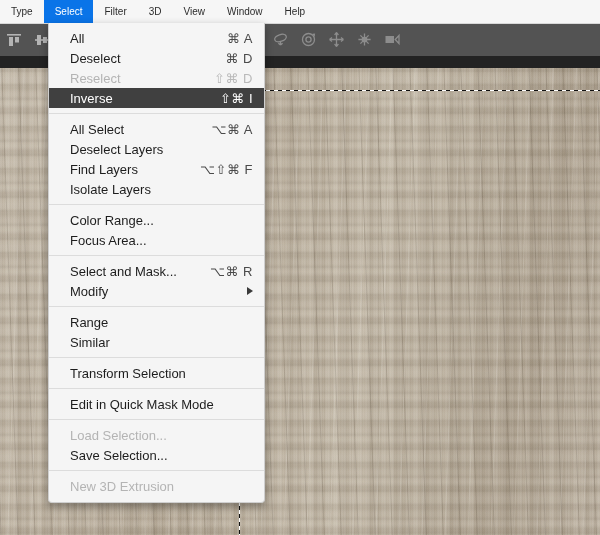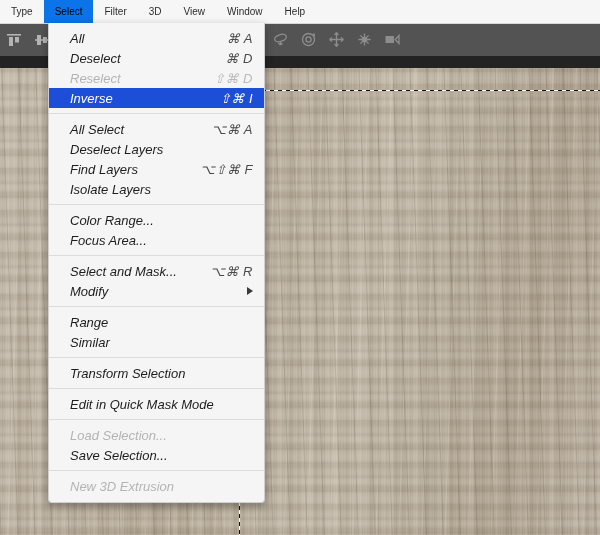--- a/index.html
+++ b/index.html
@@ -37,21 +37,21 @@
     display: flex;
     align-items: center;
     padding: 0 11px;
     font-size: 10px;
     color: #2c2c2c;
     white-space: nowrap;
     line-height: 1;
   }
   .menubar-item.active {
     background: #0a74e8;
-    color: #000000;
+    color: #ffffff;
   }
 
   
   .optionsbar {
     position: absolute;
     top: 23px; left: 0;
     width: 600px;
     height: 33px;
     background: #535353;
     display: flex;
@@ -175,36 +175,35 @@
     top: 23px;
     left: 48px;
     width: 215px;
     background: #f5f5f5;
     border: 1px solid #cfcfcf;
     border-top: none;
     box-shadow: 0 3px 9px rgba(0,0,0,0.33);
     padding: 5px 0 6px 0;
     z-index: 60;
     border-radius: 0 0 4px 4px;
-    font-style: italic;
   }
   .menu-row {
     display: flex;
     align-items: center;
     justify-content: space-between;
     height: 20px;
     padding: 0 11px 0 21px;
     font-size: 13px;
     color: #1d1d1d;
     white-space: nowrap;
     line-height: 1;
   }
   .menu-row.disabled { color: #b4b4b4; }
   .menu-row.selected {
-    background: #1d4ed8;
+    background: #404040;
     color: #ffffff;
   }
   .menu-row.selected .menu-shortcut { color: #ffffff; }
   .menu-label { flex: 0 0 auto; }
   .menu-shortcut {
     font-size: 13px;
     color: #4a4a4a;
     margin-left: 18px;
     letter-spacing: 0.5px;
   }

